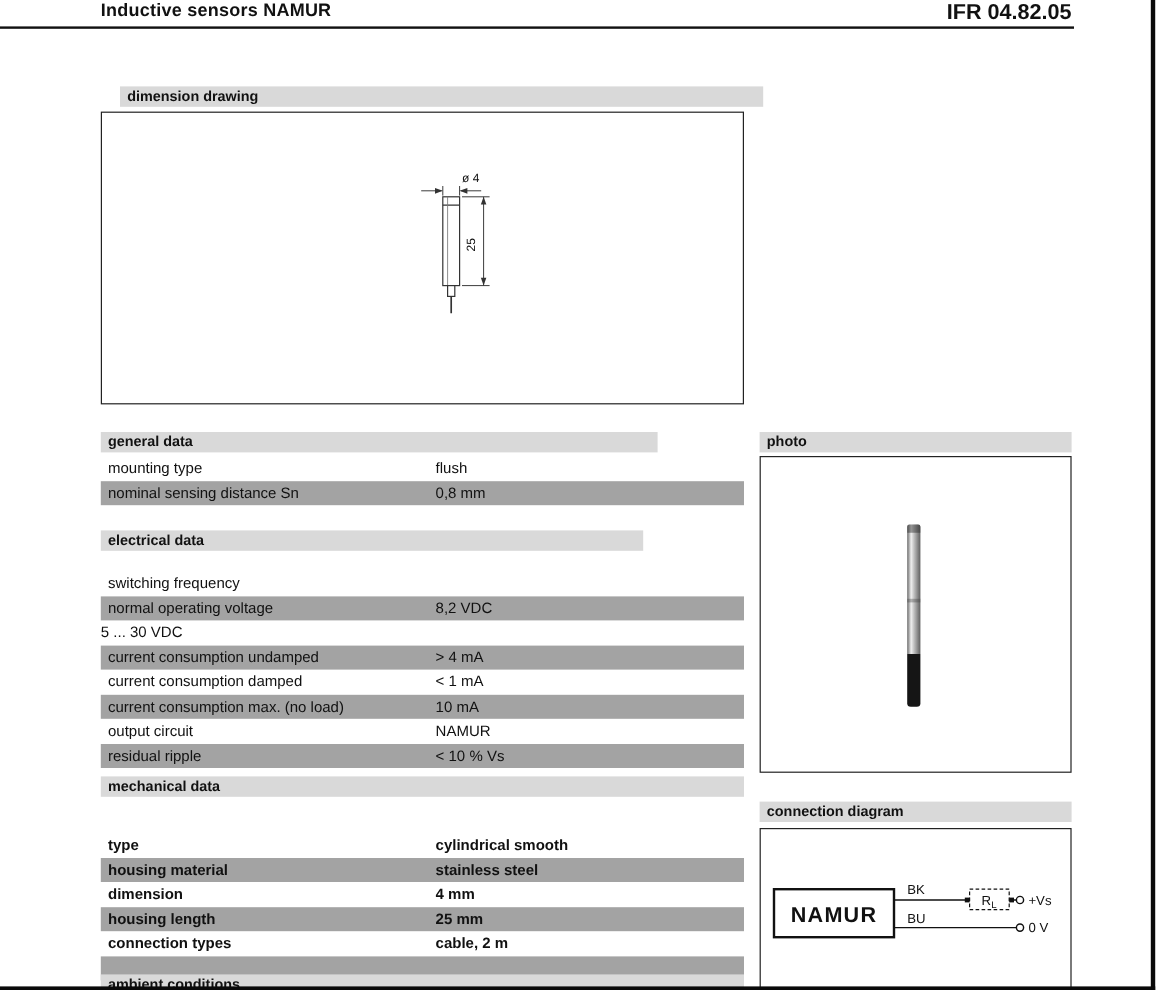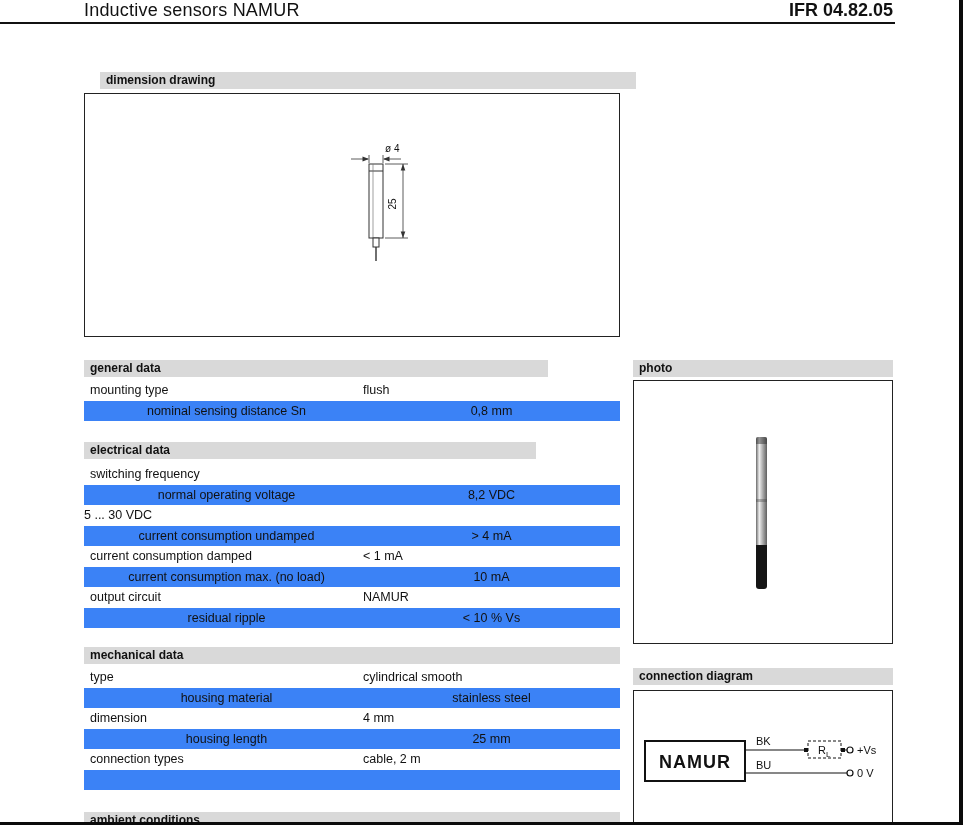--- a/index.html
+++ b/index.html
@@ -1,29 +1,29 @@
 <!DOCTYPE html>
 <html><head>
 <meta charset="utf-8">
 <style>
   * { margin:0; padding:0; box-sizing:border-box; }
   html,body { background:#fff; }
   body { font-family:"Liberation Sans","DejaVu Sans",sans-serif; color:#111; }
   .page { position:relative; width:963px; height:825px; background:#fff; overflow:hidden; }
 
-  .hdr-title { position:absolute; left:84px; top:0px; font-size:18px; font-weight:normal; letter-spacing:0.2px; }
+  .hdr-title { position:absolute; left:84px; top:0px; font-size:15px; font-weight:bold; letter-spacing:0.2px; }
   .hdr-part  { position:absolute; left:700px; top:0px; width:193px; text-align:right; font-size:18px; font-weight:bold; }
   .hdr-rule  { position:absolute; left:0; top:22px; width:895px; height:2px; background:#111; }
 
   .secbar { position:absolute; height:17px; background:#d9d9d9; font-size:12px; font-weight:bold; line-height:17px; padding-left:6px; overflow:hidden; }
   .box    { position:absolute; background:#fff; border:1px solid #222; }
 
   .rows { position:absolute; left:84px; width:536px; }
   .row  { display:flex; height:20.5px; align-items:center; font-size:12.5px; }
-  .row.shaded { background:#3b82f6;text-align:center; }
+  .row.shaded { background:#a3a3a3; }
   .row .lbl { width:279px; padding-left:6px; white-space:nowrap; overflow:hidden; }
   .row .val { flex:1; white-space:nowrap; overflow:hidden; }
 
   .sensor-barrel { position:absolute; left:122px; top:56px; width:11px; height:108px;
                    background:linear-gradient(to right,#6a6a6a 0%,#efefef 30%,#b9b9b9 55%,#5f5f5f 100%);
                    border-radius:2px 2px 0 0; }
   .sensor-cap    { position:absolute; left:122px; top:56px; width:11px; height:7px; background:rgba(40,40,40,.45); border-radius:2px 2px 0 0; }
   .sensor-band   { position:absolute; left:122px; top:118px; width:11px; height:3px; background:rgba(60,60,60,.35); }
   .sensor-tip    { position:absolute; left:122px; top:164px; width:11px; height:44px; background:#151515; border-radius:0 0 3px 3px; }
 
@@ -81,21 +81,21 @@
     </div>
     <div class="row shaded">
       <div class="lbl">nominal sensing distance Sn</div>
       <div class="val">0,8 mm</div>
     </div>
   </div>
 
   <div class="secbar" style="left:84px; top:442px; width:452px;">
     <span>electrical data</span>
   </div>
-  <div class="rows" style="top:464px;">
+  <div class="rows" style="top:476px;">
     <div class="row">
       <div class="lbl">switching frequency</div>
     </div>
     <div class="row shaded">
       <div class="lbl">normal operating voltage</div>
       <div class="val">8,2 VDC</div>
     </div>
     <div class="row">
       <div class="val">5 ... 30 VDC</div>
     </div>
@@ -117,21 +117,21 @@
     </div>
     <div class="row shaded">
       <div class="lbl">residual ripple</div>
       <div class="val">&lt; 10 % Vs</div>
     </div>
   </div>
 
   <div class="secbar" style="left:84px; top:647px; width:536px;">
     <span>mechanical data</span>
   </div>
-  <div class="rows" style="top:667px;">
+  <div class="rows" style="top:694px;font-weight:bold;">
     <div class="row">
       <div class="lbl">type</div>
       <div class="val">cylindrical smooth</div>
     </div>
     <div class="row shaded">
       <div class="lbl">housing material</div>
       <div class="val">stainless steel</div>
     </div>
     <div class="row">
       <div class="lbl">dimension</div>

